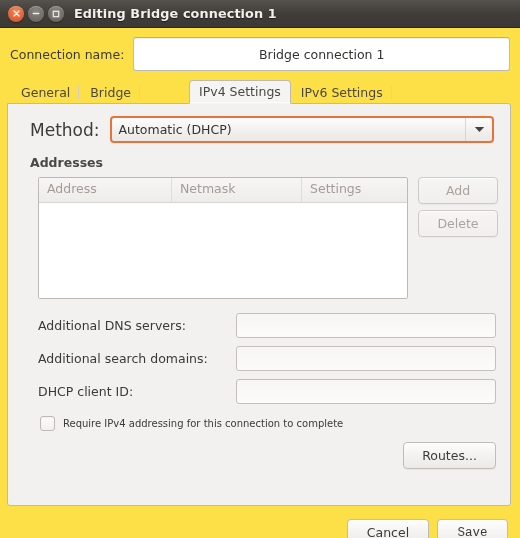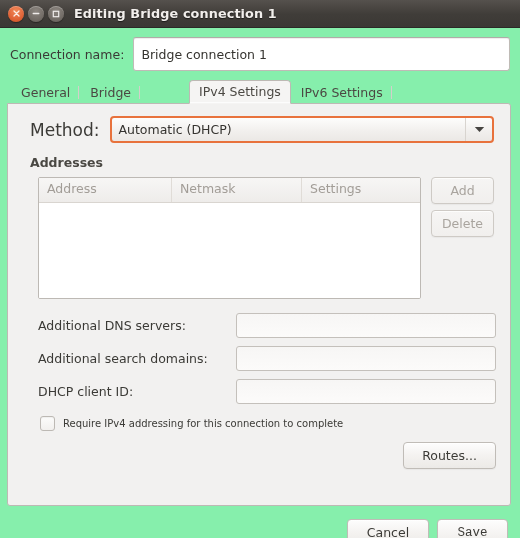--- a/index.html
+++ b/index.html
@@ -14,21 +14,21 @@
     font-size: 12.5px;
     color: #3c3b37;
     background: #f0efee;
   }
 
   
   .window {
     width: 520px;
     height: 538px;
     box-sizing: border-box;
-    background: #86efac;
+    background: #fde047;
     position: relative;
     display: flex;
     flex-direction: column;
   }
 
   
   .titlebar {
     height: 28px;
     flex: 0 0 28px;
     background: linear-gradient(to bottom, #55514d 0%, #403d39 52%, #3b3835 100%);
@@ -99,20 +99,21 @@
     border: 1px solid #bfbbb6;
     border-top-color: #b0aca7;
     border-radius: 3px;
     padding: 16px 7px;
     font-family: "DejaVu Sans", "Liberation Sans", sans-serif;
     font-size: 12.5px;
     color: #35332f;
     box-shadow: inset 0 1px 1px rgba(0,0,0,.07);
     outline: none;
     line-height: 23px;
+    text-align: center;
   }
 
   
   .notebook {
     margin: 0 9px 0 7px;
     position: relative;
   }
   .tabs {
     display: flex;
     align-items: flex-end;
@@ -265,21 +266,21 @@
     box-sizing: border-box;
     text-align: center;
     box-shadow: 0 1px 0 rgba(255,255,255,.75) inset, 0 1px 1px rgba(0,0,0,.04);
     white-space: nowrap;
   }
   .btn.disabled {
     color: #a9a49e;
     background: linear-gradient(to bottom, #f6f5f4 0%, #f1efed 100%);
     border-color: #cecac5;
   }
-  .btn.addbtn, .btn.delbtn { width: 63px; padding: 0; }
+  .btn.addbtn, .btn.delbtn { width: 80px; padding: 0; }
 
   
   .field-row {
     display: flex;
     align-items: center;
     margin: 0 0 8px 18px;
   }
   .field-label {
     width: 198px;
     font-size: 12.5px;

